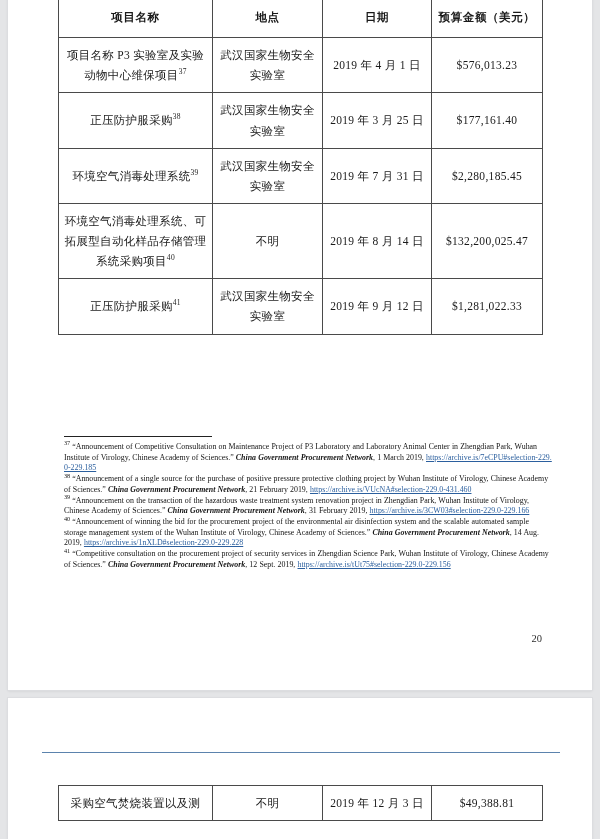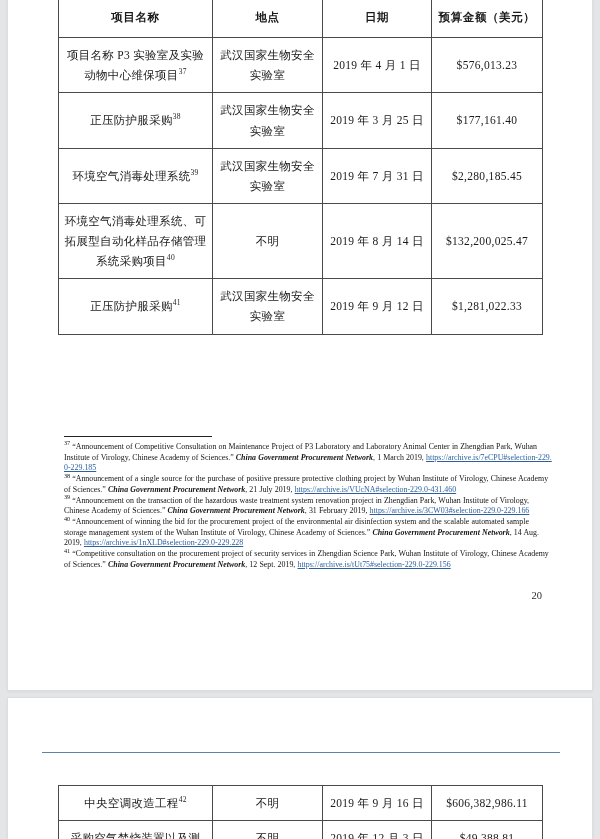--- a/index.html
+++ b/index.html
@@ -119,21 +119,21 @@
   .footnote i { font-style: italic; font-weight: bold; }
   .footnote .lnk {
     color: #2b5f9e;
     text-decoration: underline;
     word-break: break-all;
   }
 
   
   .page-number {
     position: absolute;
-    top: 594px;
+    top: 637px;
     left: 0;
     width: 534px;
     text-align: right;
     font-size: 10.5px;
     color: #2e2e2e;
   }
 
   
   .blue-rule {
     position: absolute;
@@ -200,21 +200,21 @@
             <td class="cell-money">$1,281,022.33</td>
           </tr>
         </tbody>
       </table>
 
       <div class="footnote-block">
         <div class="footnote-rule"></div>
 
         <p class="footnote"><span class="num">37</span><span>“Announcement of Competitive Consultation on Maintenance Project of P3 Laboratory and Laboratory Animal Center in Zhengdian Park, Wuhan Institute of Virology, Chinese Academy of Sciences.” </span><i>China Government Procurement Network</i><span>, 1 March 2019, </span><span class="lnk">https://archive.is/7eCPU#selection-229.0-229.185</span></p>
 
-        <p class="footnote"><span class="num">38</span><span>“Announcement of a single source for the purchase of positive pressure protective clothing project by Wuhan Institute of Virology, Chinese Academy of Sciences.” </span><i>China Government Procurement Network</i><span>, 21 July 2019, </span><span class="lnk">https://archive.is/VUcNA#selection-229.0-431.460</span></p>
+        <p class="footnote"><span class="num">38</span><span>“Announcement of a single source for the purchase of positive pressure protective clothing project by Wuhan Institute of Virology, Chinese Academy of Sciences.” </span><i>China Government Procurement Network</i><span>, 21 February 2019, </span><span class="lnk">https://archive.is/VUcNA#selection-229.0-431.460</span></p>
 
         <p class="footnote"><span class="num">39</span><span>“Announcement on the transaction of the hazardous waste treatment system renovation project in Zhengdian Park, Wuhan Institute of Virology, Chinese Academy of Sciences.” </span><i>China Government Procurement Network</i><span>, 31 February 2019, </span><span class="lnk">https://archive.is/3CW03#selection-229.0-229.166</span></p>
 
         <p class="footnote"><span class="num">40</span><span>“Announcement of winning the bid for the procurement project of the environmental air disinfection system and the scalable automated sample storage management system of the Wuhan Institute of Virology, Chinese Academy of Sciences.” </span><i>China Government Procurement Network</i><span>, 14 Aug. 2019, </span><span class="lnk">https://archive.is/1nXLD#selection-229.0-229.228</span></p>
 
         <p class="footnote"><span class="num">41</span><span>“Competitive consultation on the procurement project of security services in Zhengdian Science Park, Wuhan Institute of Virology, Chinese Academy of Sciences.” </span><i>China Government Procurement Network</i><span>, 12 Sept. 2019, </span><span class="lnk">https://archive.is/tUt75#selection-229.0-229.156</span></p>
       </div>
 
       <div class="page-number">20</div>
 
@@ -228,26 +228,20 @@
 
       <table class="proc-table t-bottom">
         <colgroup>
           <col class="col-name">
             <col class="col-loc">
             <col class="col-date">
             <col class="col-amt">
         </colgroup>
         <tbody>
           <tr>
-            <td class="cell-name"><span>中央空调改造工程</span><sup class="fn">42</sup></td>
-            <td>不明</td>
-            <td class="cell-date">2019 年 9 月 16 日</td>
-            <td class="cell-money">$606,382,986.11</td>
-          </tr>
-          <tr>
             <td class="cell-name"><span>采购空气焚烧装置以及测</span></td>
             <td>不明</td>
             <td class="cell-date">2019 年 12 月 3 日</td>
             <td class="cell-money">$49,388.81</td>
           </tr>
         </tbody>
       </table>
 
     </div>
   </div>

